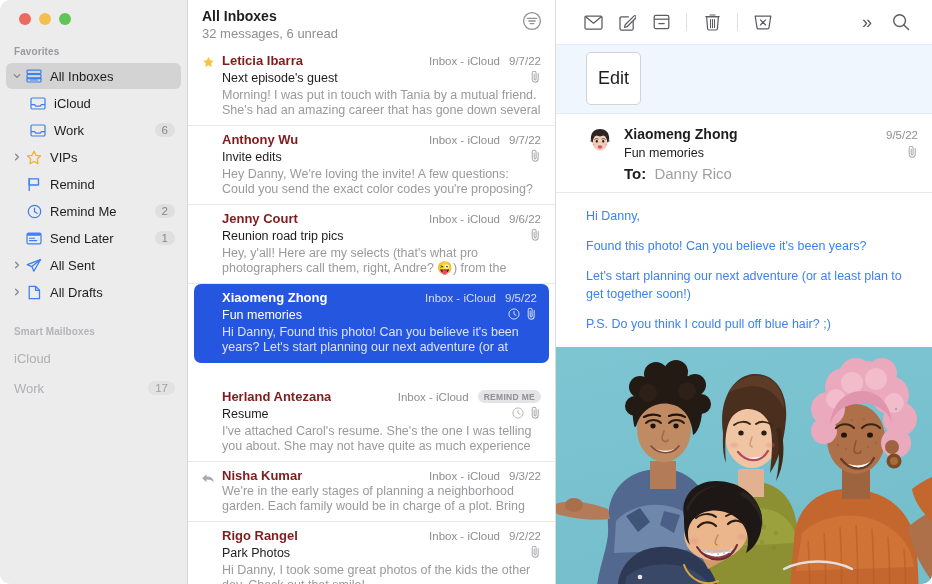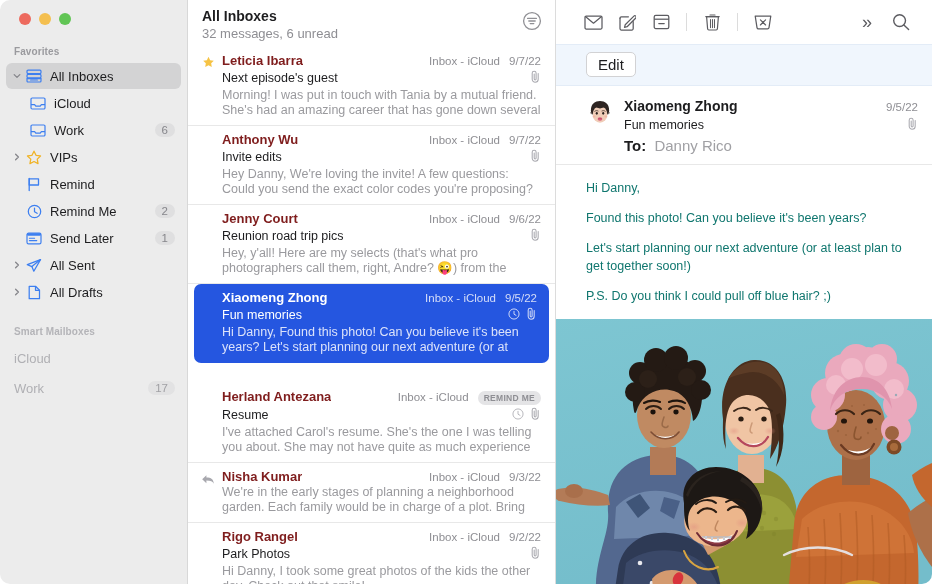--- a/index.html
+++ b/index.html
@@ -135,21 +135,21 @@
   .row-top {
     display: flex;
     align-items: baseline;
     justify-content: space-between;
   }
   .row-from {
     font-size: 13px; font-weight: bold; color: #7f1d1d;
     white-space: nowrap; overflow: hidden; text-overflow: ellipsis;
   }
   .row-meta {
-    display: flex; align-items: flex-start; gap: 9px;
+    display: flex; align-items: flex-end; gap: 9px;
     flex: 0 0 auto; margin-left: 10px;
   }
   .row-mailbox { font-size: 11.5px; color: #8e8e93; white-space: nowrap; }
   .row-date { font-size: 11.5px; color: #8e8e93; white-space: nowrap; }
   .row-sub-line { display: flex; align-items: center; justify-content: space-between; margin-top: 1px; }
   .row-subject { font-size: 12.5px; color: #1d1d1f; white-space: nowrap; overflow: hidden; text-overflow: ellipsis; }
   .row-icons { display: flex; align-items: center; gap: 6px; flex: 0 0 auto; margin-left: 8px; }
   .row-preview {
     font-size: 12.5px; color: #9a9a9e;
     line-height: 15px; margin-top: 1px;
@@ -208,25 +208,25 @@
     display: flex; align-items: center;
     padding: 7px 14px 8px 30px;
     flex: 0 0 auto;
   }
   .reminder-text {
     font-size: 12.5px; color: #8b8b90; line-height: 16px;
     flex: 1 1 auto; padding-right: 12px;
   }
   .reminder-text b { color: #1d1d1f; font-weight: bold; }
   .edit-btn {
-    font-size: 15px; color: #1d1d1f;
+    font-size: 18px; color: #1d1d1f;
     background: #ffffff;
     border: 1px solid #d2d2d4;
     border-radius: 5px;
-    padding: 3px 11px;
+    padding: 15px 11px;
     flex: 0 0 auto;
   }
 
   .msg-header {
     display: flex;
     padding: 12px 14px 10px 30px;
     border-bottom: 1px solid #e8e8e8;
     flex: 0 0 auto;
   }
   .avatar {
@@ -244,21 +244,21 @@
   .mh-line3 { margin-top: 3px; font-size: 15px; }
   .mh-to-label { color: #1d1d1f; font-weight: bold; }
   .mh-to-value { color: #a0a0a4; margin-left: 4px; }
 
   .msg-body {
     padding: 14px 18px 10px 30px;
     flex: 0 0 auto;
   }
   .msg-body p {
     font-size: 12.5px;
-    color: #0f766e;
+    color: #3b82f6;
     line-height: 18px;
     margin-bottom: 12px;
   }
   .msg-body p:last-child { margin-bottom: 4px; }
 
   .photo-wrap {
     flex: 1 1 auto;
     position: relative;
     overflow: hidden;
     min-height: 0;

